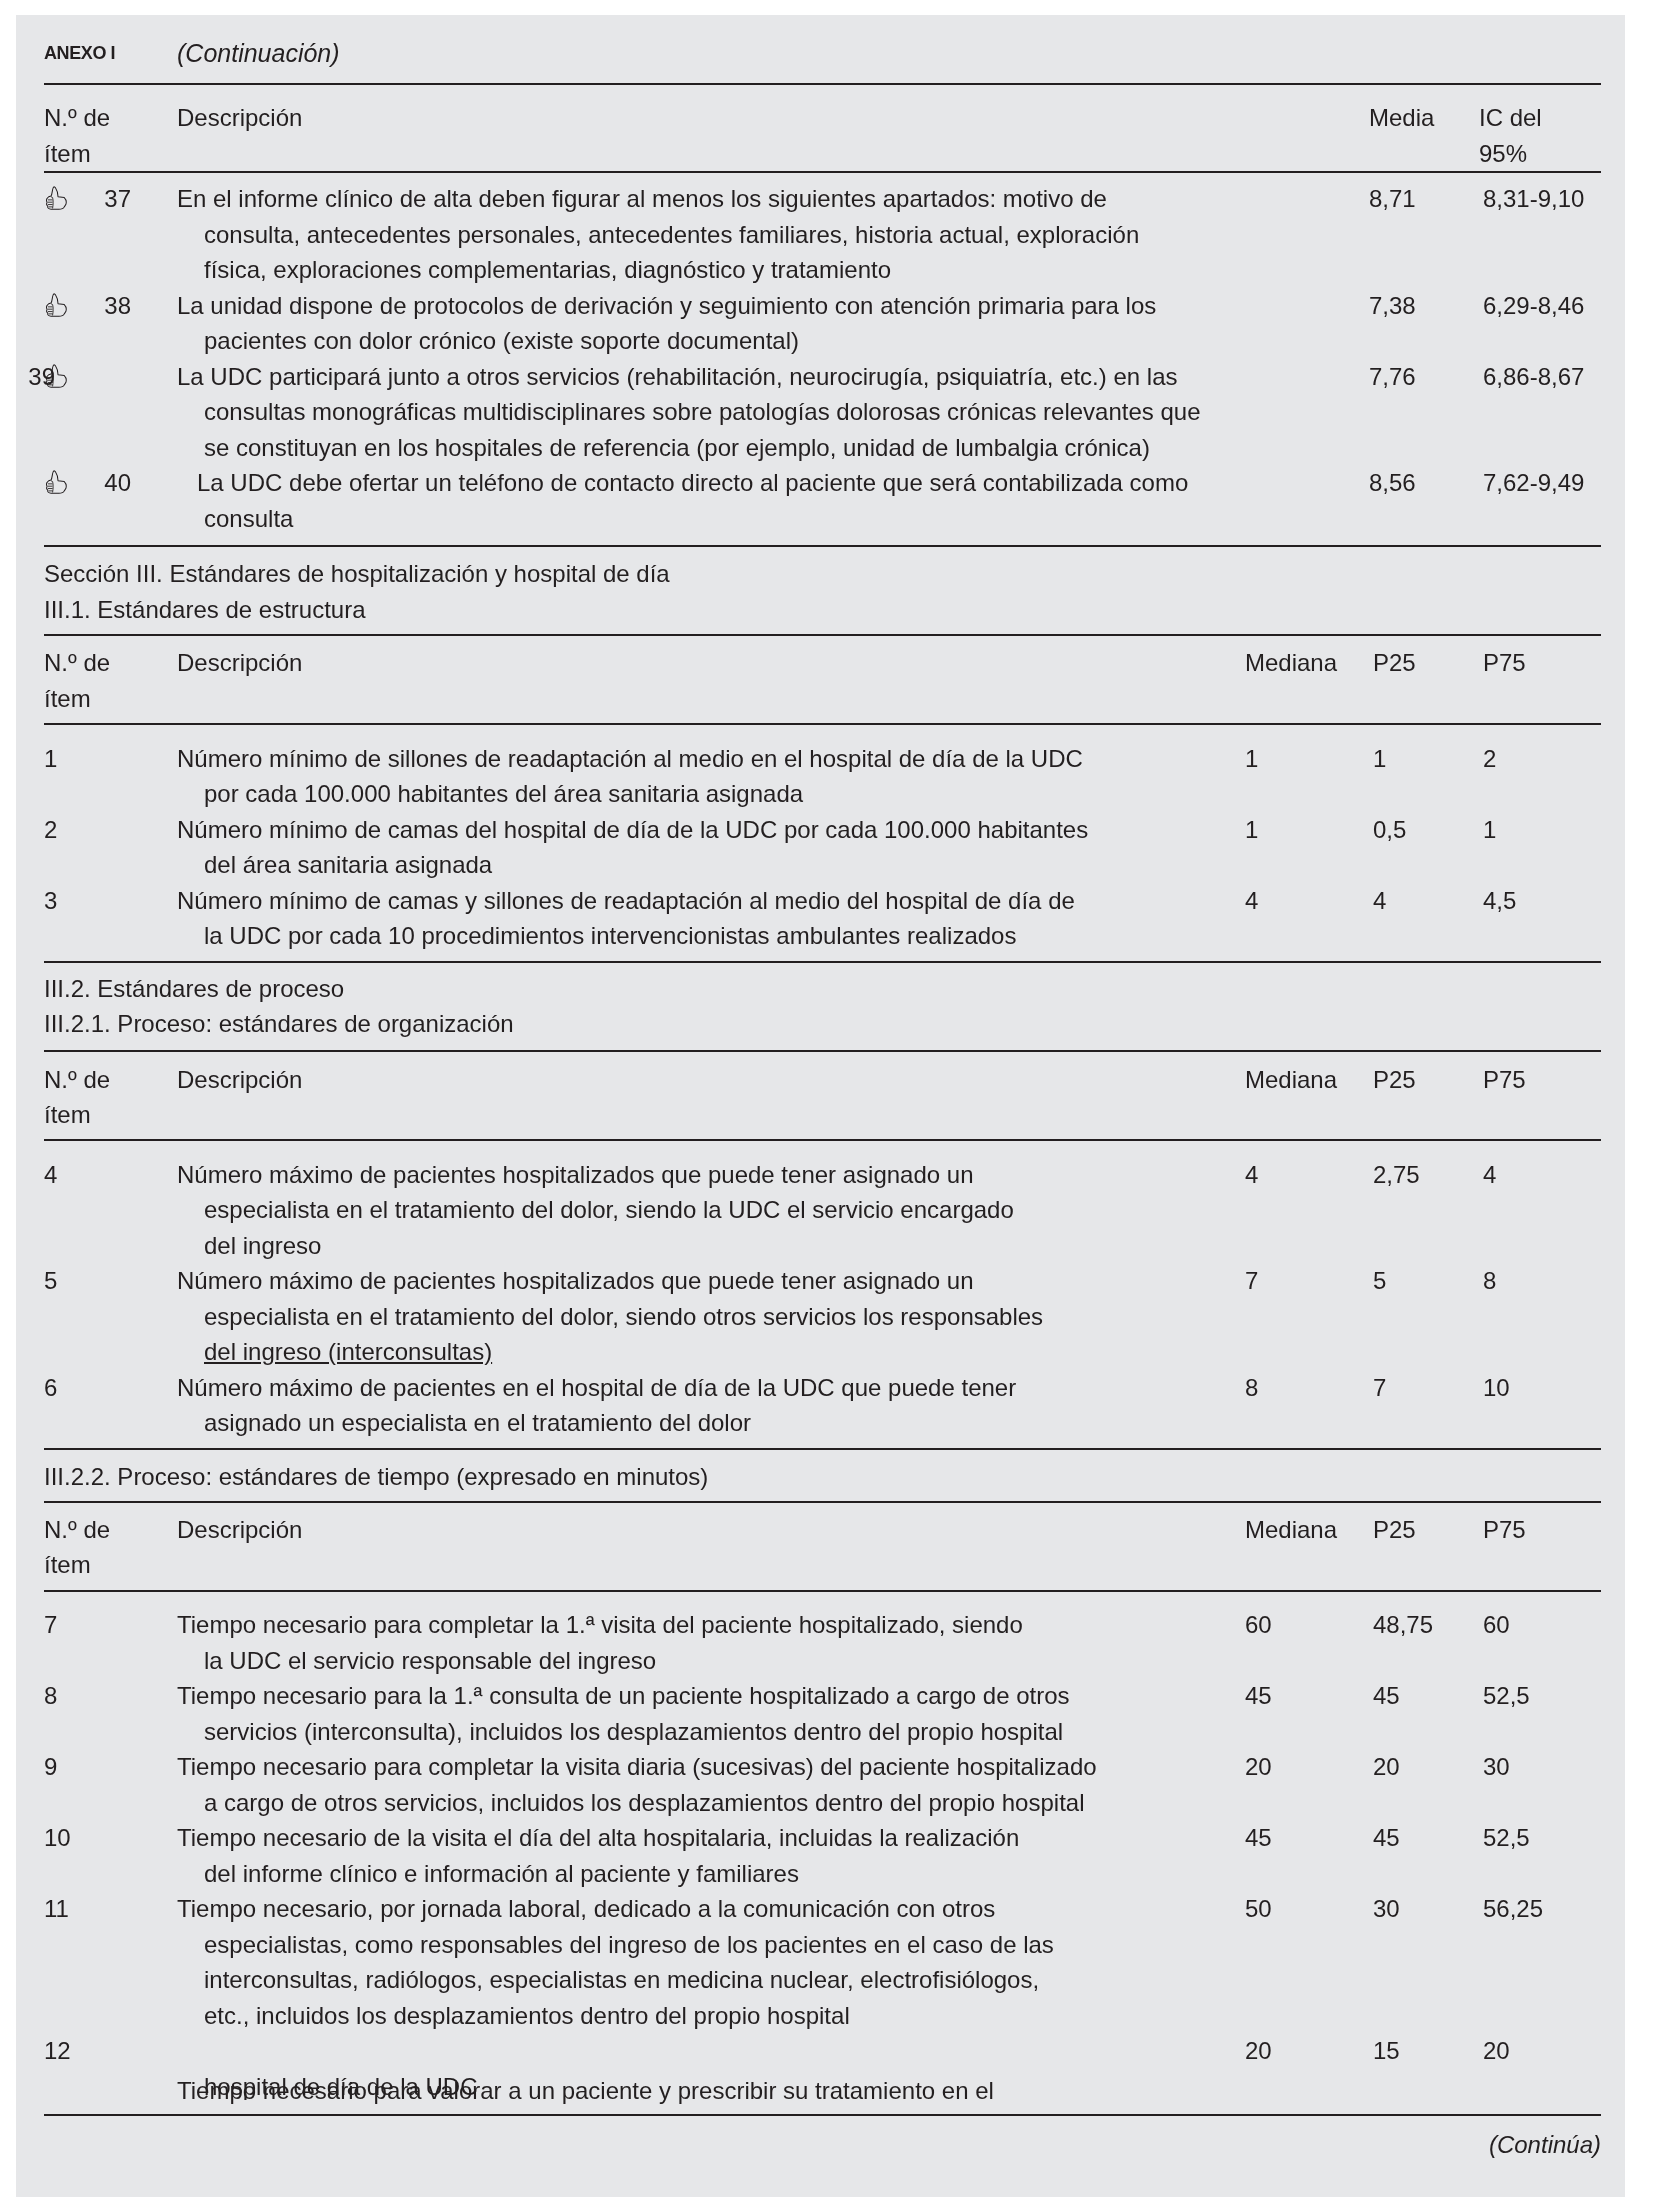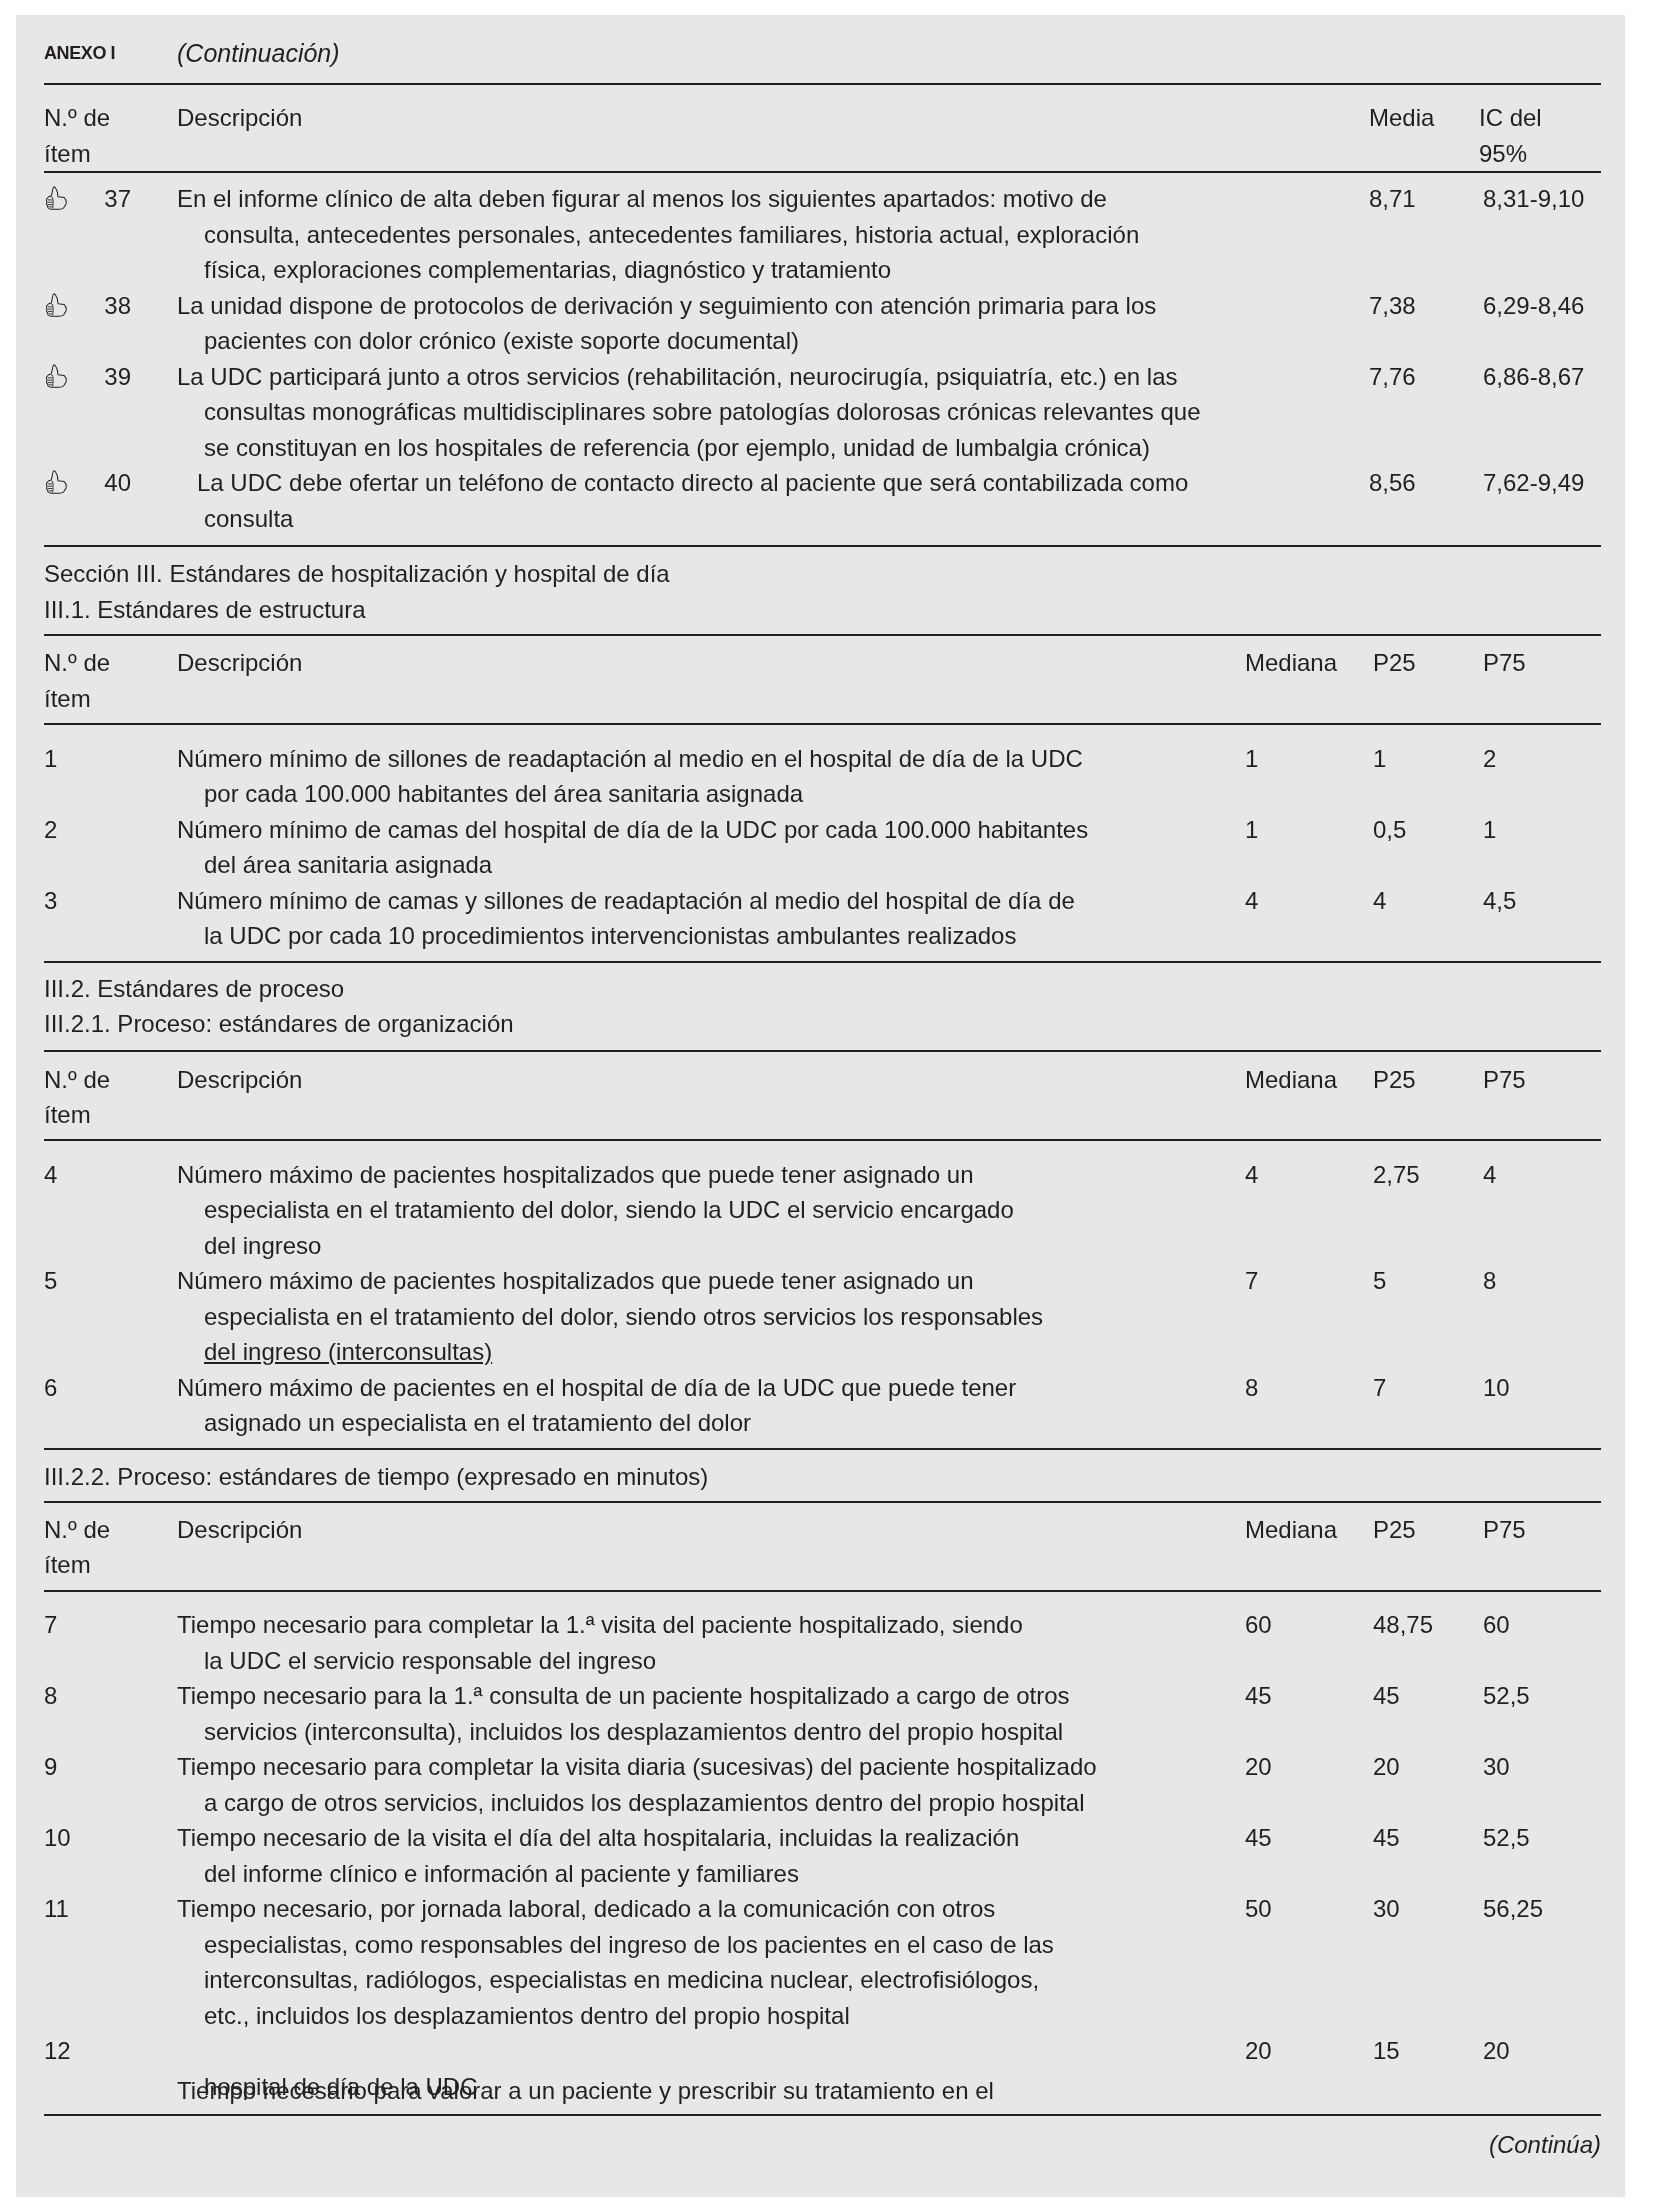--- a/index.html
+++ b/index.html
@@ -43,21 +43,21 @@
       <use href="#thumb"></use>
     </svg>
     <div class="abs txt rt" style="right: 1526px; text-align: right; top: 306px;">38</div>
     <div class="abs txt" style="left: 177px; top: 306px;">La unidad dispone de protocolos de derivación y seguimiento con atención primaria para los</div>
     <div class="abs txt" style="left: 204px; top: 341px;">pacientes con dolor crónico (existe soporte documental)</div>
     <div class="abs txt" style="left: 1369px; top: 306px;">7,38</div>
     <div class="abs txt" style="left: 1483px; top: 306px;">6,29-8,46</div>
     <svg class="thumb" viewBox="0 0 30 32" style="left: 44px; top: 377px;">
       <use href="#thumb"></use>
     </svg>
-    <div class="abs txt rt" style="right: 1526px; text-align: center; top: 377px;">39</div>
+    <div class="abs txt rt" style="right: 1602px; text-align: center; top: 377px;">39</div>
     <div class="abs txt" style="left: 177px; top: 377px;">La UDC participará junto a otros servicios (rehabilitación, neurocirugía, psiquiatría, etc.) en las</div>
     <div class="abs txt" style="left: 204px; top: 412px;">consultas monográficas multidisciplinares sobre patologías dolorosas crónicas relevantes que</div>
     <div class="abs txt" style="left: 204px; top: 448px;">se constituyan en los hospitales de referencia (por ejemplo, unidad de lumbalgia crónica)</div>
     <div class="abs txt" style="left: 1369px; top: 377px;">7,76</div>
     <div class="abs txt" style="left: 1483px; top: 377px;">6,86-8,67</div>
     <svg class="thumb" viewBox="0 0 30 32" style="left: 44px; top: 483px;">
       <use href="#thumb"></use>
     </svg>
     <div class="abs txt rt" style="right: 1526px; text-align: right; top: 483px;">40</div>
     <div class="abs txt" style="left: 177px; top: 483px; margin-left: 20px;">La UDC debe ofertar un teléfono de contacto directo al paciente que será contabilizada como</div>

